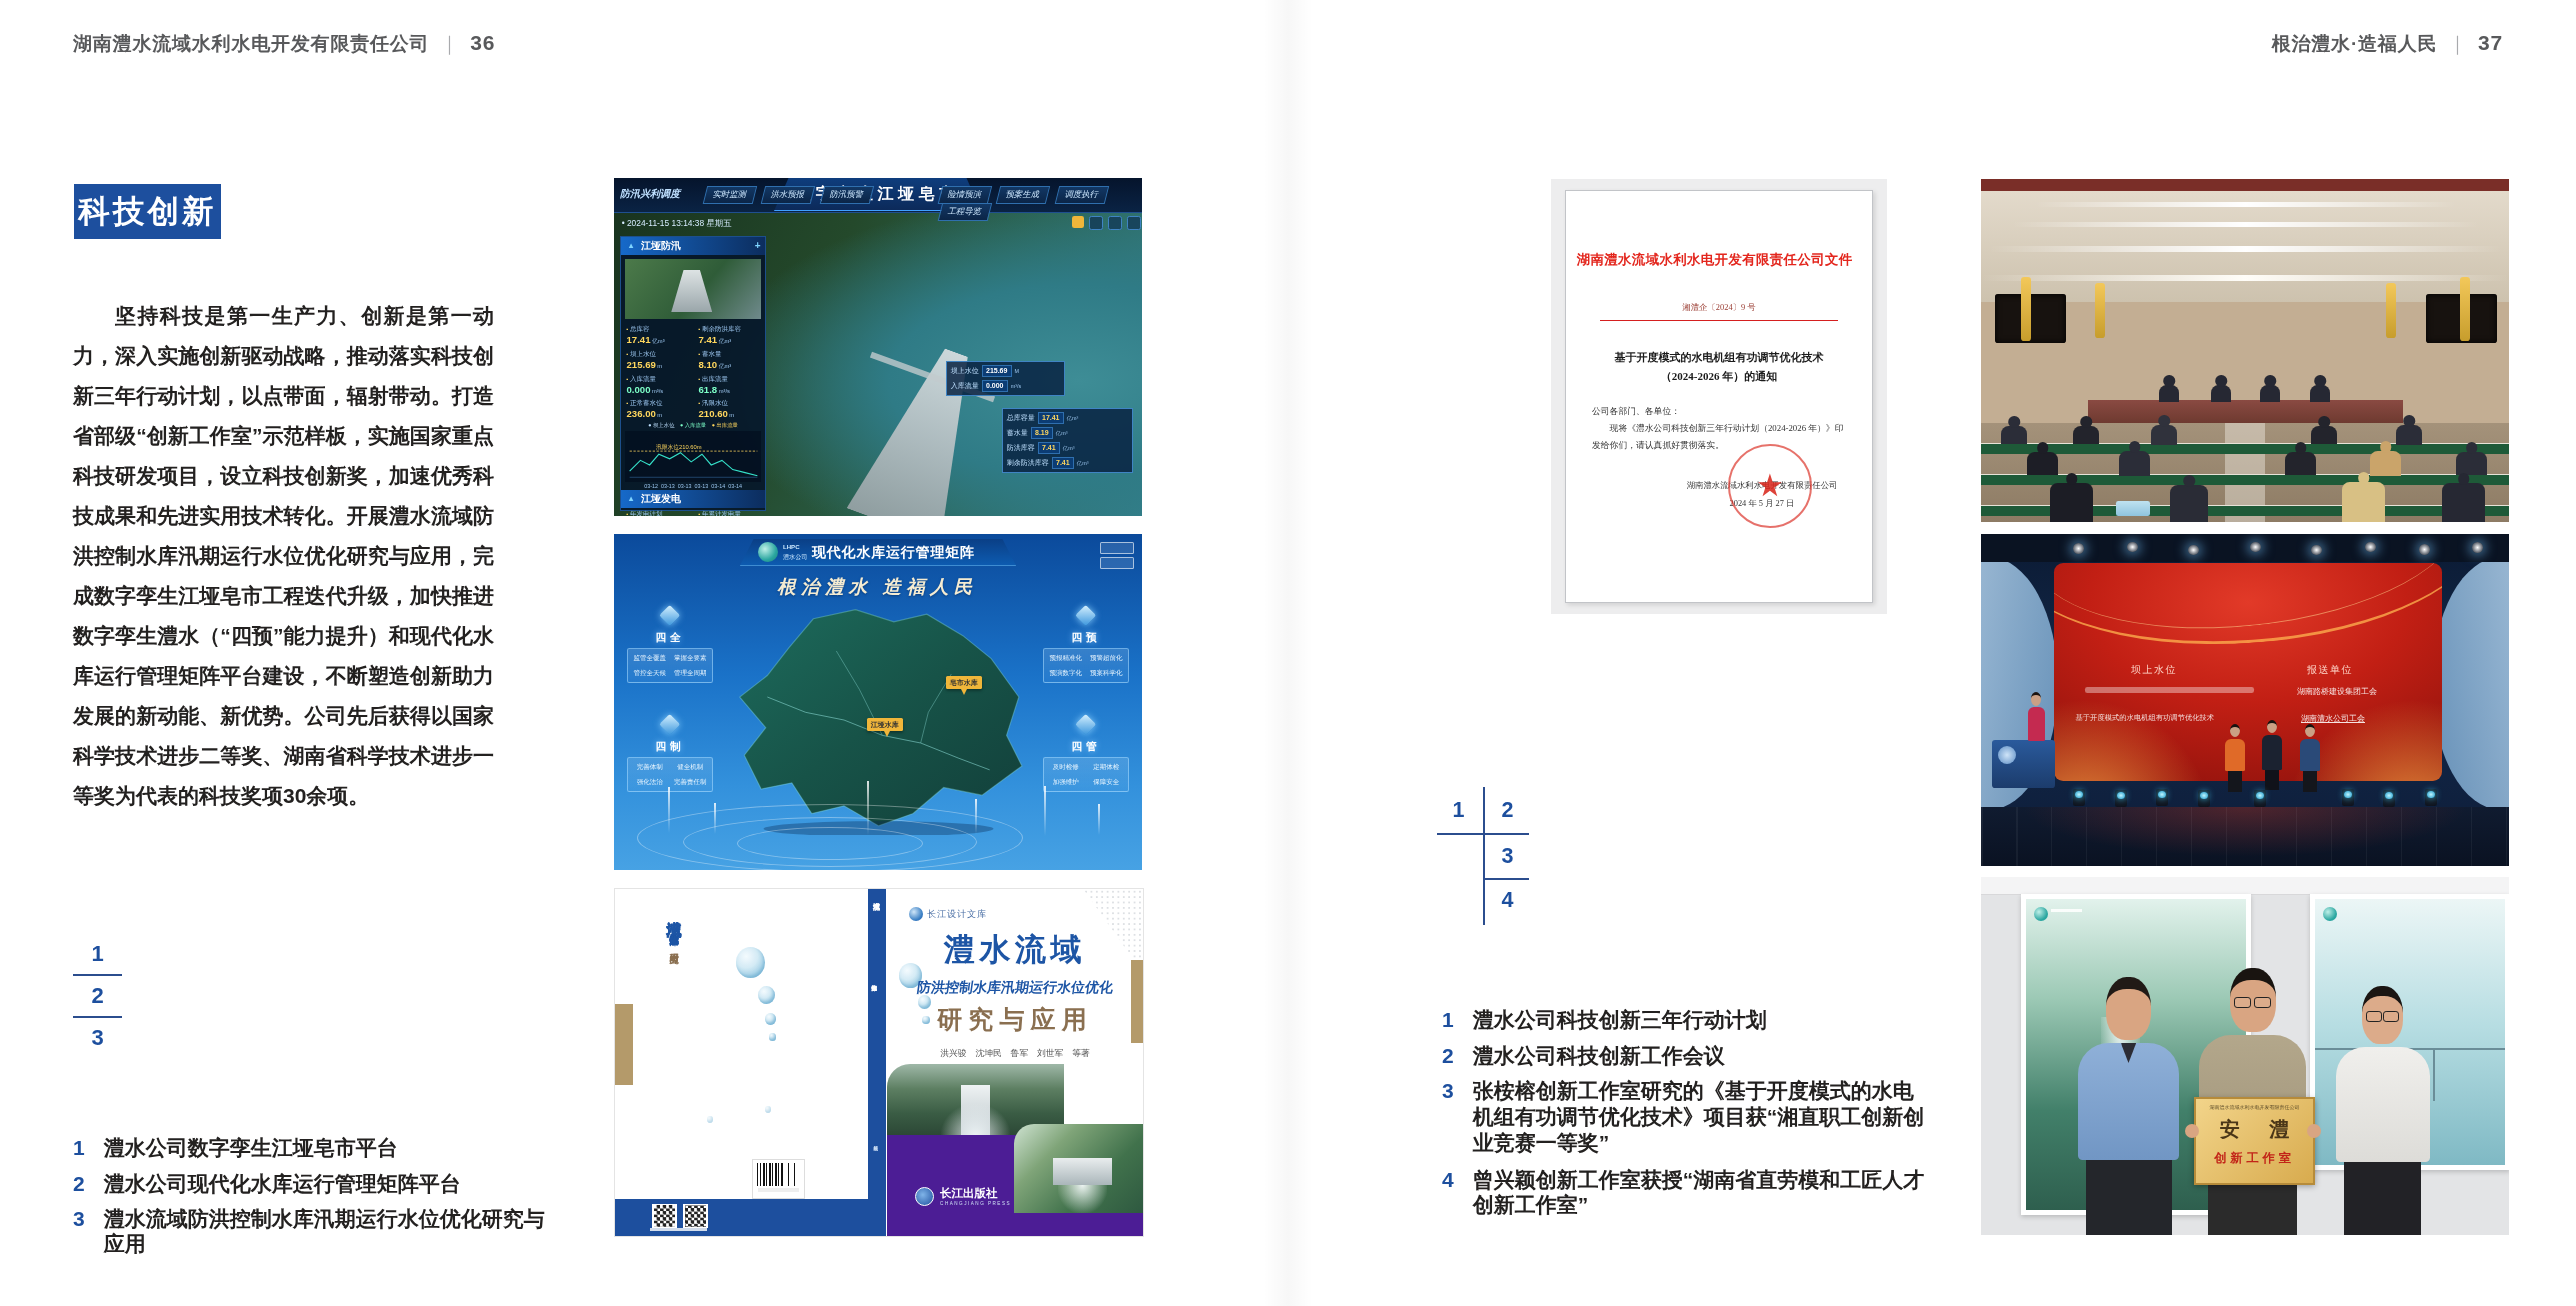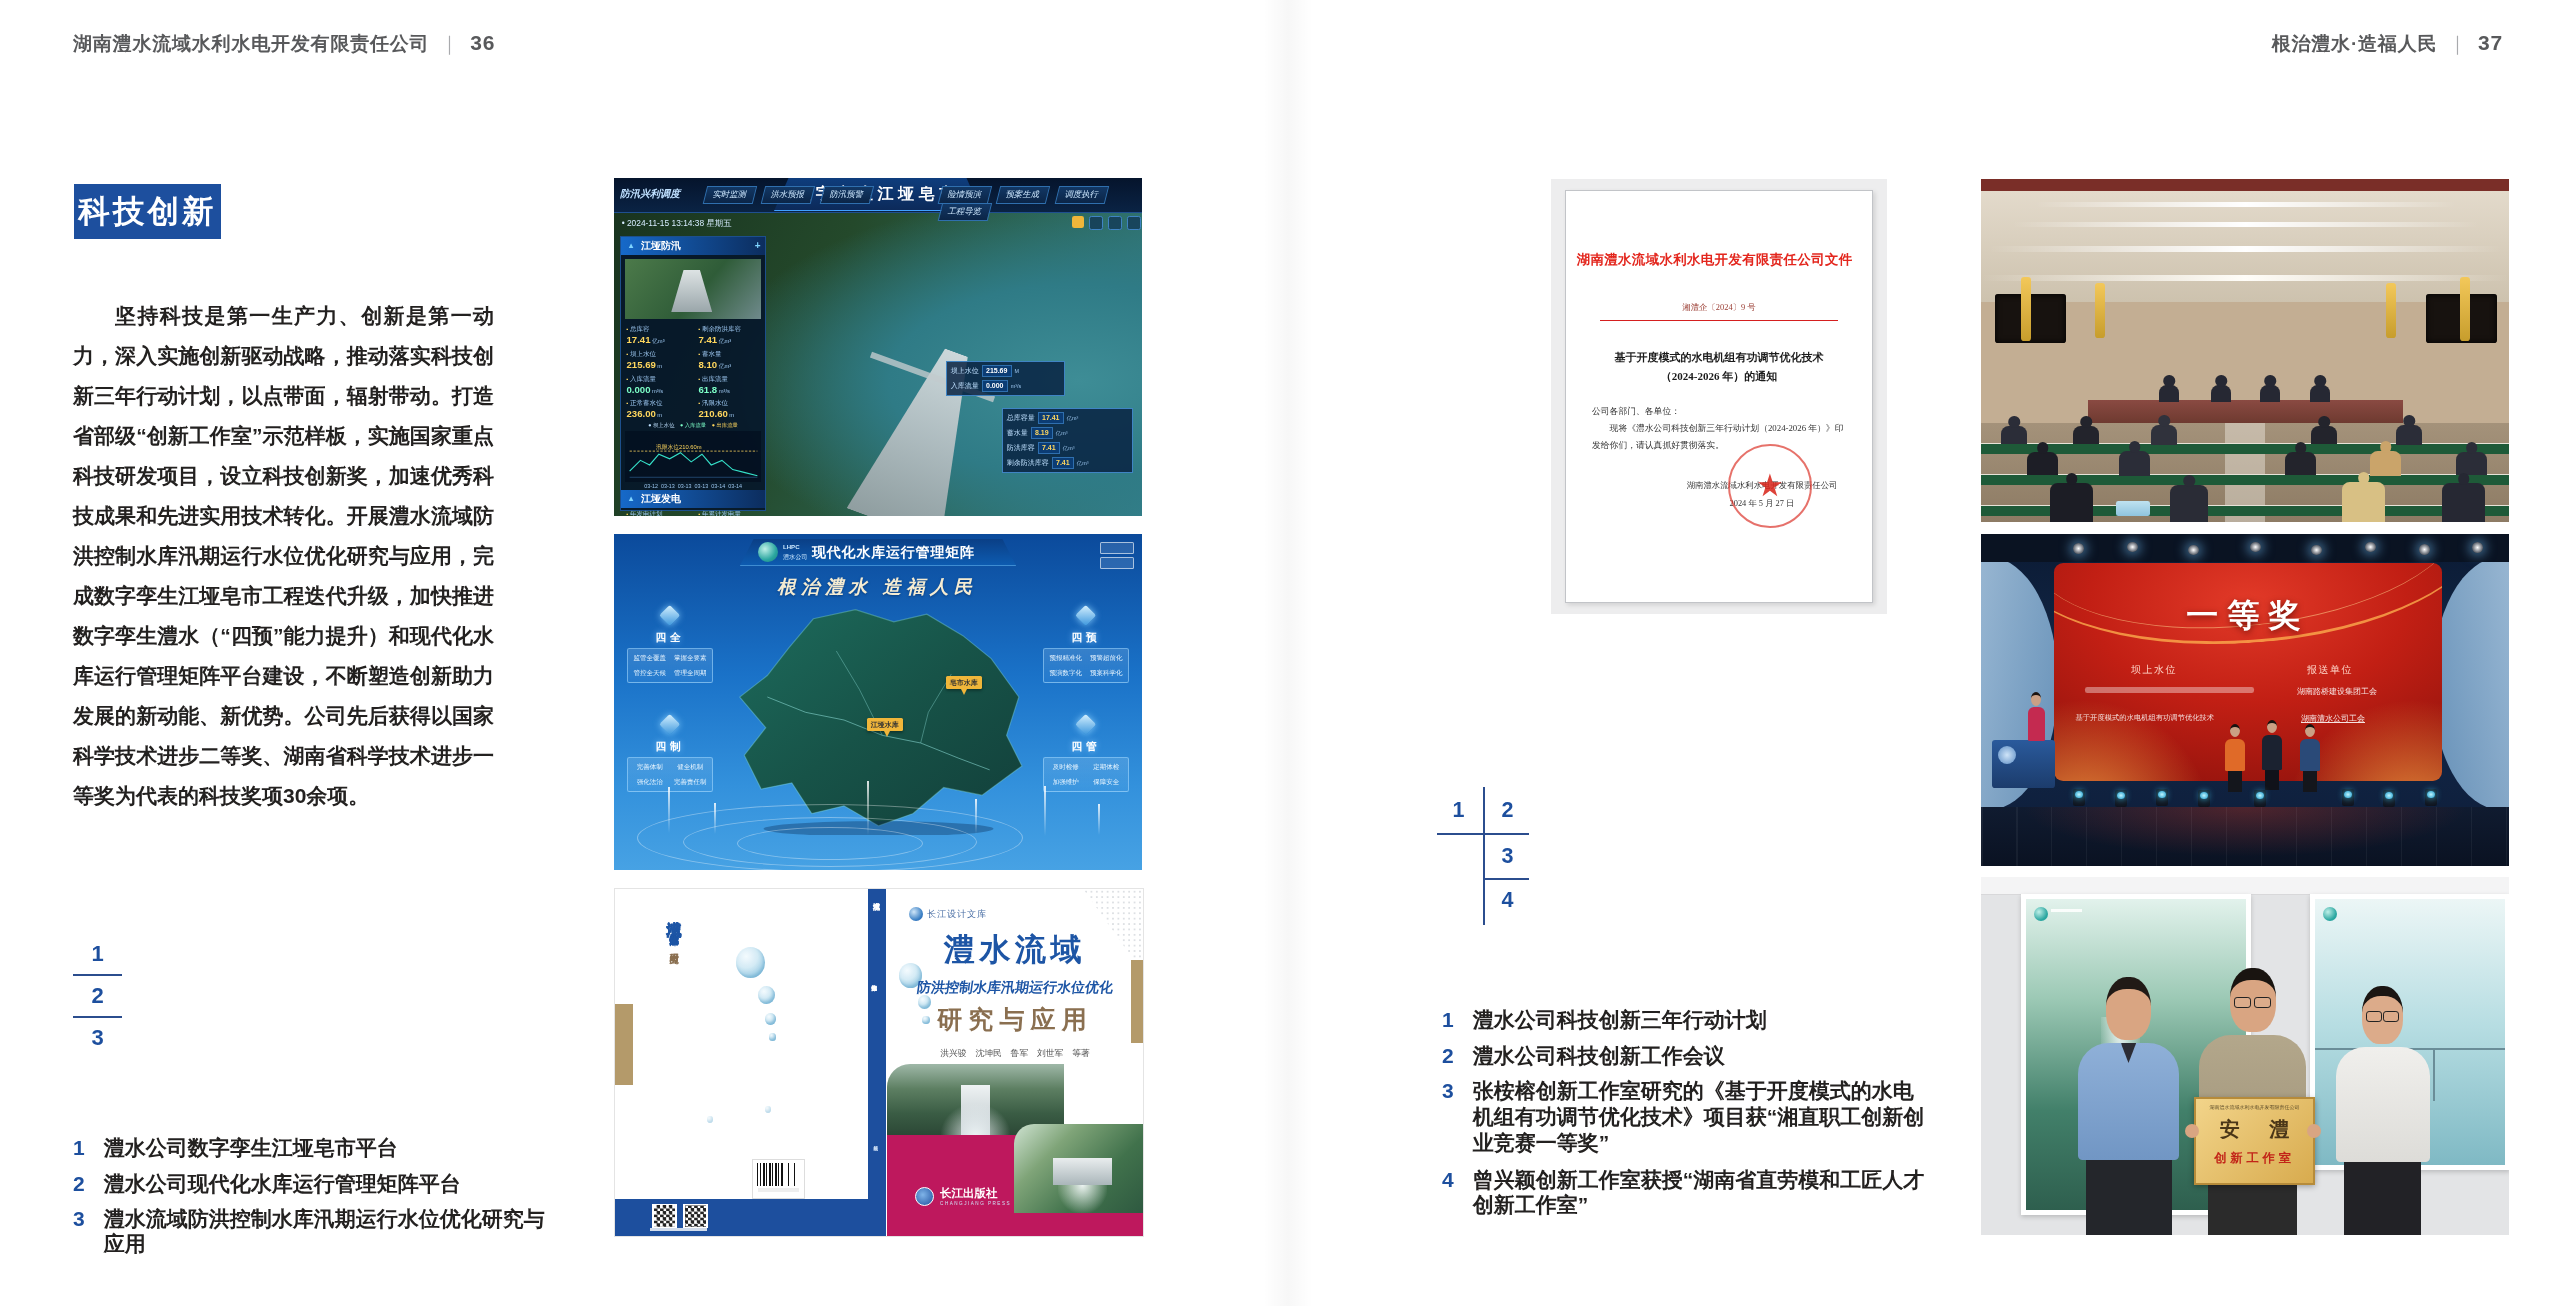--- a/index.html
+++ b/index.html
@@ -377,21 +377,21 @@
         <div class="abs" style="left:0;top:40px;width:256px;text-align:center;">
           <div style="font-size:31px;font-weight:bold;color:#1d55a5;letter-spacing:4.6px;">澧水流域</div>
           <div style="font-size:14px;font-weight:bold;color:#1d55a5;transform:skewX(-8deg);margin-top:7.7px;">防洪控制水库汛期运行水位优化</div>
           <div style="font-size:25px;font-weight:bold;color:#8a6f50;letter-spacing:6.1px;margin-top:6.1px;">研究与应用</div>
           <div style="font-size:8.8px;color:#555;margin-top:12.3px;">洪兴骏　沈坤民　鲁军　刘世军　等著</div>
         </div>
         <div class="abs" style="left:0;top:175px;width:177px;height:71px;border-radius:23px 0 0 0;background:linear-gradient(180deg,#9fb8a8 0%,#5d7f62 35%,#3a5c44 70%,#2c4836 100%);">
           <div class="abs" style="left:42%;top:30%;width:16%;height:70%;background:linear-gradient(#eef2f3,#b9c4c8);"></div>
           <div class="abs" style="left:30%;top:55%;width:40%;height:45%;background:radial-gradient(ellipse at 50% 100%,rgba(240,246,248,.9),transparent 70%);"></div>
         </div>
-        <div class="abs" style="left:0;top:246px;width:256px;height:101px;background:#be185d;">
+        <div class="abs" style="left:0;top:246px;width:256px;height:101px;background:#4c1d95;">
           <div class="abs" style="left:28px;top:51px;display:flex;align-items:center;gap:6.1px;">
             <div style="width:17px;height:17px;border-radius:50%;border:1.5px solid #fff;background:radial-gradient(circle at 40% 40%,#7fb4e8,#1d4f9e);"></div>
             <div>
               <div style="color:#fff;font-weight:bold;font-size:11.5px;font-family:'Liberation Serif',serif;">长江出版社</div>
               <div style="color:#cfe0f5;font-size:4.6px;letter-spacing:1.5px;">CHANGJIANG PRESS</div>
             </div>
           </div>
           <div class="abs" style="left:127px;top:-10.7px;width:129px;height:89px;border-radius:20px 0 0 0;background:linear-gradient(135deg,#cfe3d2 0%,#7fa478 30%,#41724c 65%,#2e5940 100%);">
             <div class="abs" style="left:30%;top:38%;width:46%;height:30%;background:linear-gradient(#e9edee,#aab6ba);"></div>
             <div class="abs" style="left:34%;top:68%;width:38%;height:32%;background:radial-gradient(ellipse at 50% 0%,rgba(245,250,250,.95),transparent 75%);"></div>
@@ -490,21 +490,20 @@
           <div class="spot" style="left:384px;top:7.7px;"></div>
         <div class="spot" style="left:438px;top:10px;"></div>
           <div class="spot" style="left:491px;top:8.4px;"></div>
       </div>
 
       <div class="abs" style="left:73px;top:29px;width:388px;height:218px;border-radius:9.2px;background:radial-gradient(85% 95% at 50% 18%,#e23a28 0%,#c21f14 48%,#8e120c 100%);overflow:hidden;">
         <div class="abs" style="left:-46px;top:-123px;width:476px;height:200px;border-radius:50%;border-bottom:3.1px solid rgba(255,180,80,.75);transform:rotate(-4deg);"></div>
         <div class="abs" style="left:-23px;top:-115px;width:430px;height:177px;border-radius:50%;border-bottom:1.5px solid rgba(255,210,140,.55);transform:rotate(-6deg);"></div>
         <div class="abs" style="left:-31px;bottom:-46px;width:200px;height:138px;background:radial-gradient(ellipse at 30% 100%,rgba(255,170,70,.85),transparent 65%);"></div>
         <div class="abs" style="right:-31px;bottom:-46px;width:200px;height:138px;background:radial-gradient(ellipse at 70% 100%,rgba(255,170,70,.85),transparent 65%);"></div>
-        <div class="abs" style="left:0;top:31px;width:100%;text-align:center;color:#fff;font-weight:bold;font-size:32px;letter-spacing:9.2px;font-family:'Liberation Serif',serif;text-shadow:0 1.5px 6.1px rgba(90,10,5,.8);">一等奖</div>
         <div class="abs" style="left:77px;top:100px;color:#ffd9cc;font-size:10px;letter-spacing:1.5px;">坝上水位</div>
         <div class="abs" style="left:253px;top:100px;color:#ffd9cc;font-size:10px;letter-spacing:1.5px;">报送单位</div>
         <div class="abs" style="left:31px;top:124px;width:169px;height:6.1px;background:rgba(255,255,255,.38);border-radius:2.3px;"></div>
         <div class="abs" style="left:21.5px;top:150px;width:192px;color:rgba(255,255,255,.85);font-size:7.3px;">基于开度模式的水电机组有功调节优化技术</div>
         <div class="abs" style="left:243px;top:123px;color:rgba(255,255,255,.88);font-size:8px;">湖南路桥建设集团工会</div>
         <div class="abs" style="left:247px;top:150px;color:rgba(255,255,255,.88);font-size:8px;text-decoration:underline;">湖南澧水公司工会</div>
       </div>
 
       <div class="abs" style="left:10.7px;top:206px;width:63px;height:48px;background:linear-gradient(#2a5a9c,#1c3c6c);border-radius:3.1px;">
         <div class="abs" style="left:6.1px;top:6.1px;width:18.4px;height:18.4px;border-radius:50%;background:radial-gradient(#cfe4f8,#5a8cc4);"></div>

